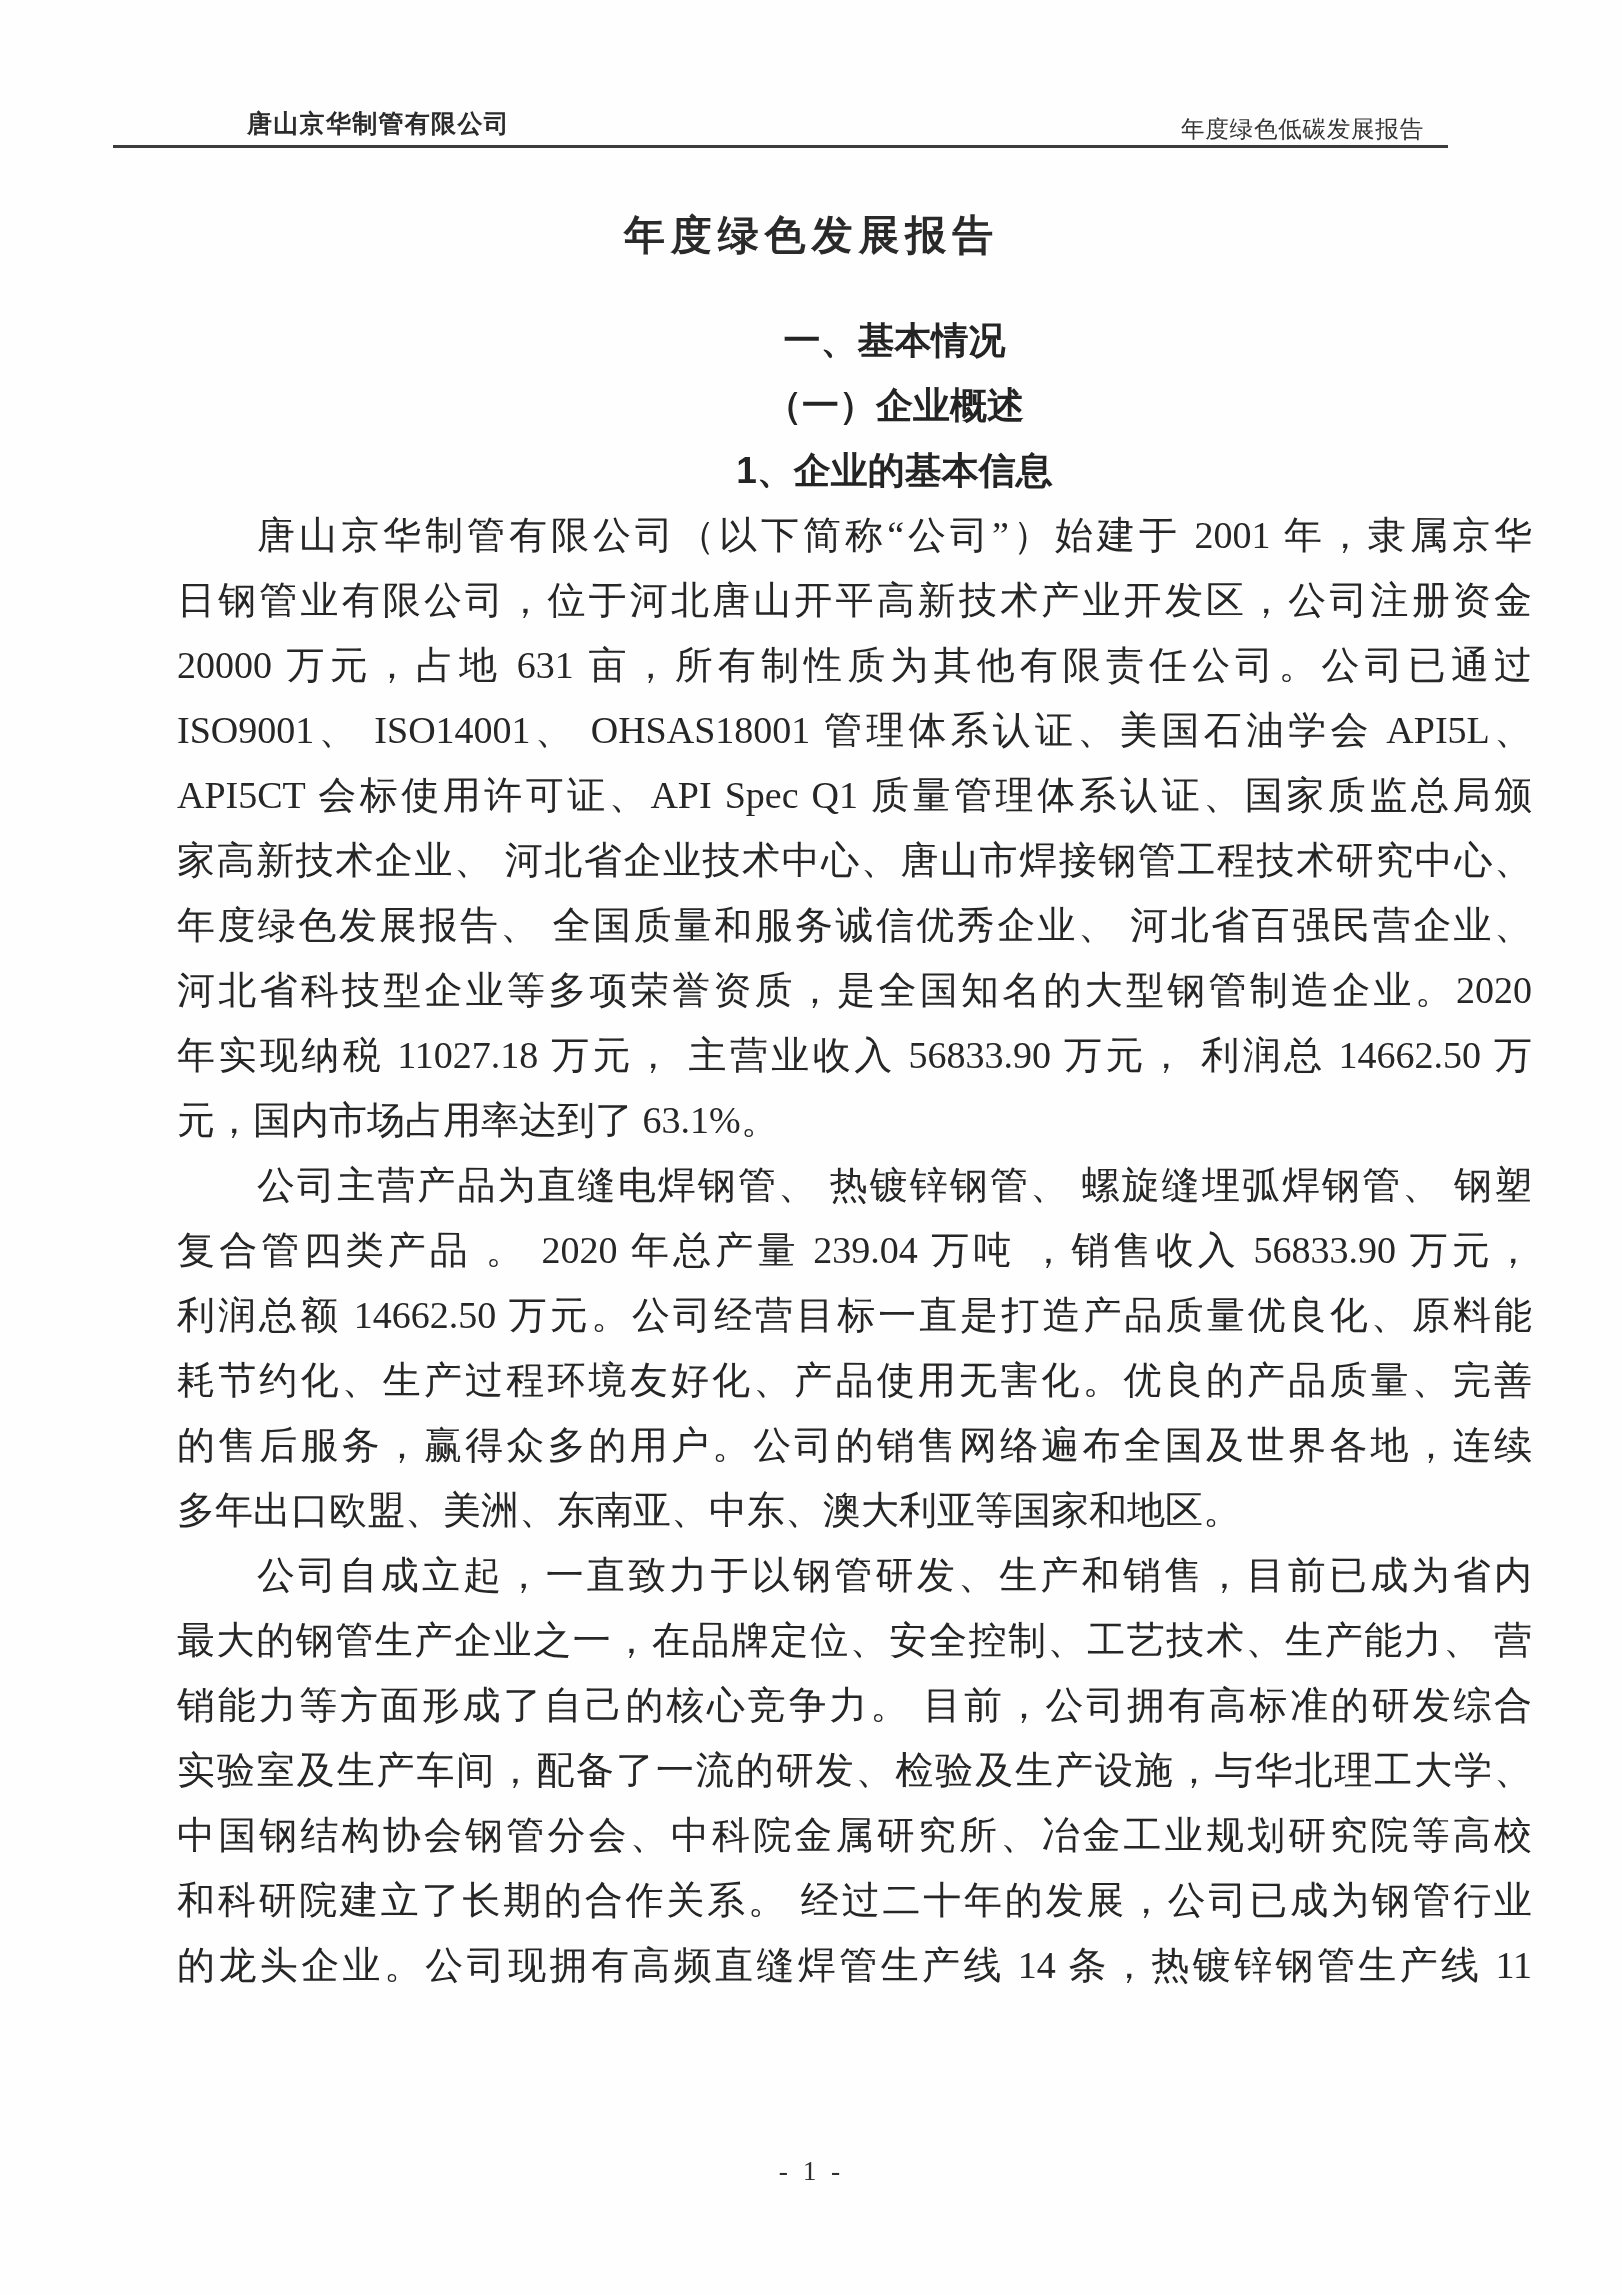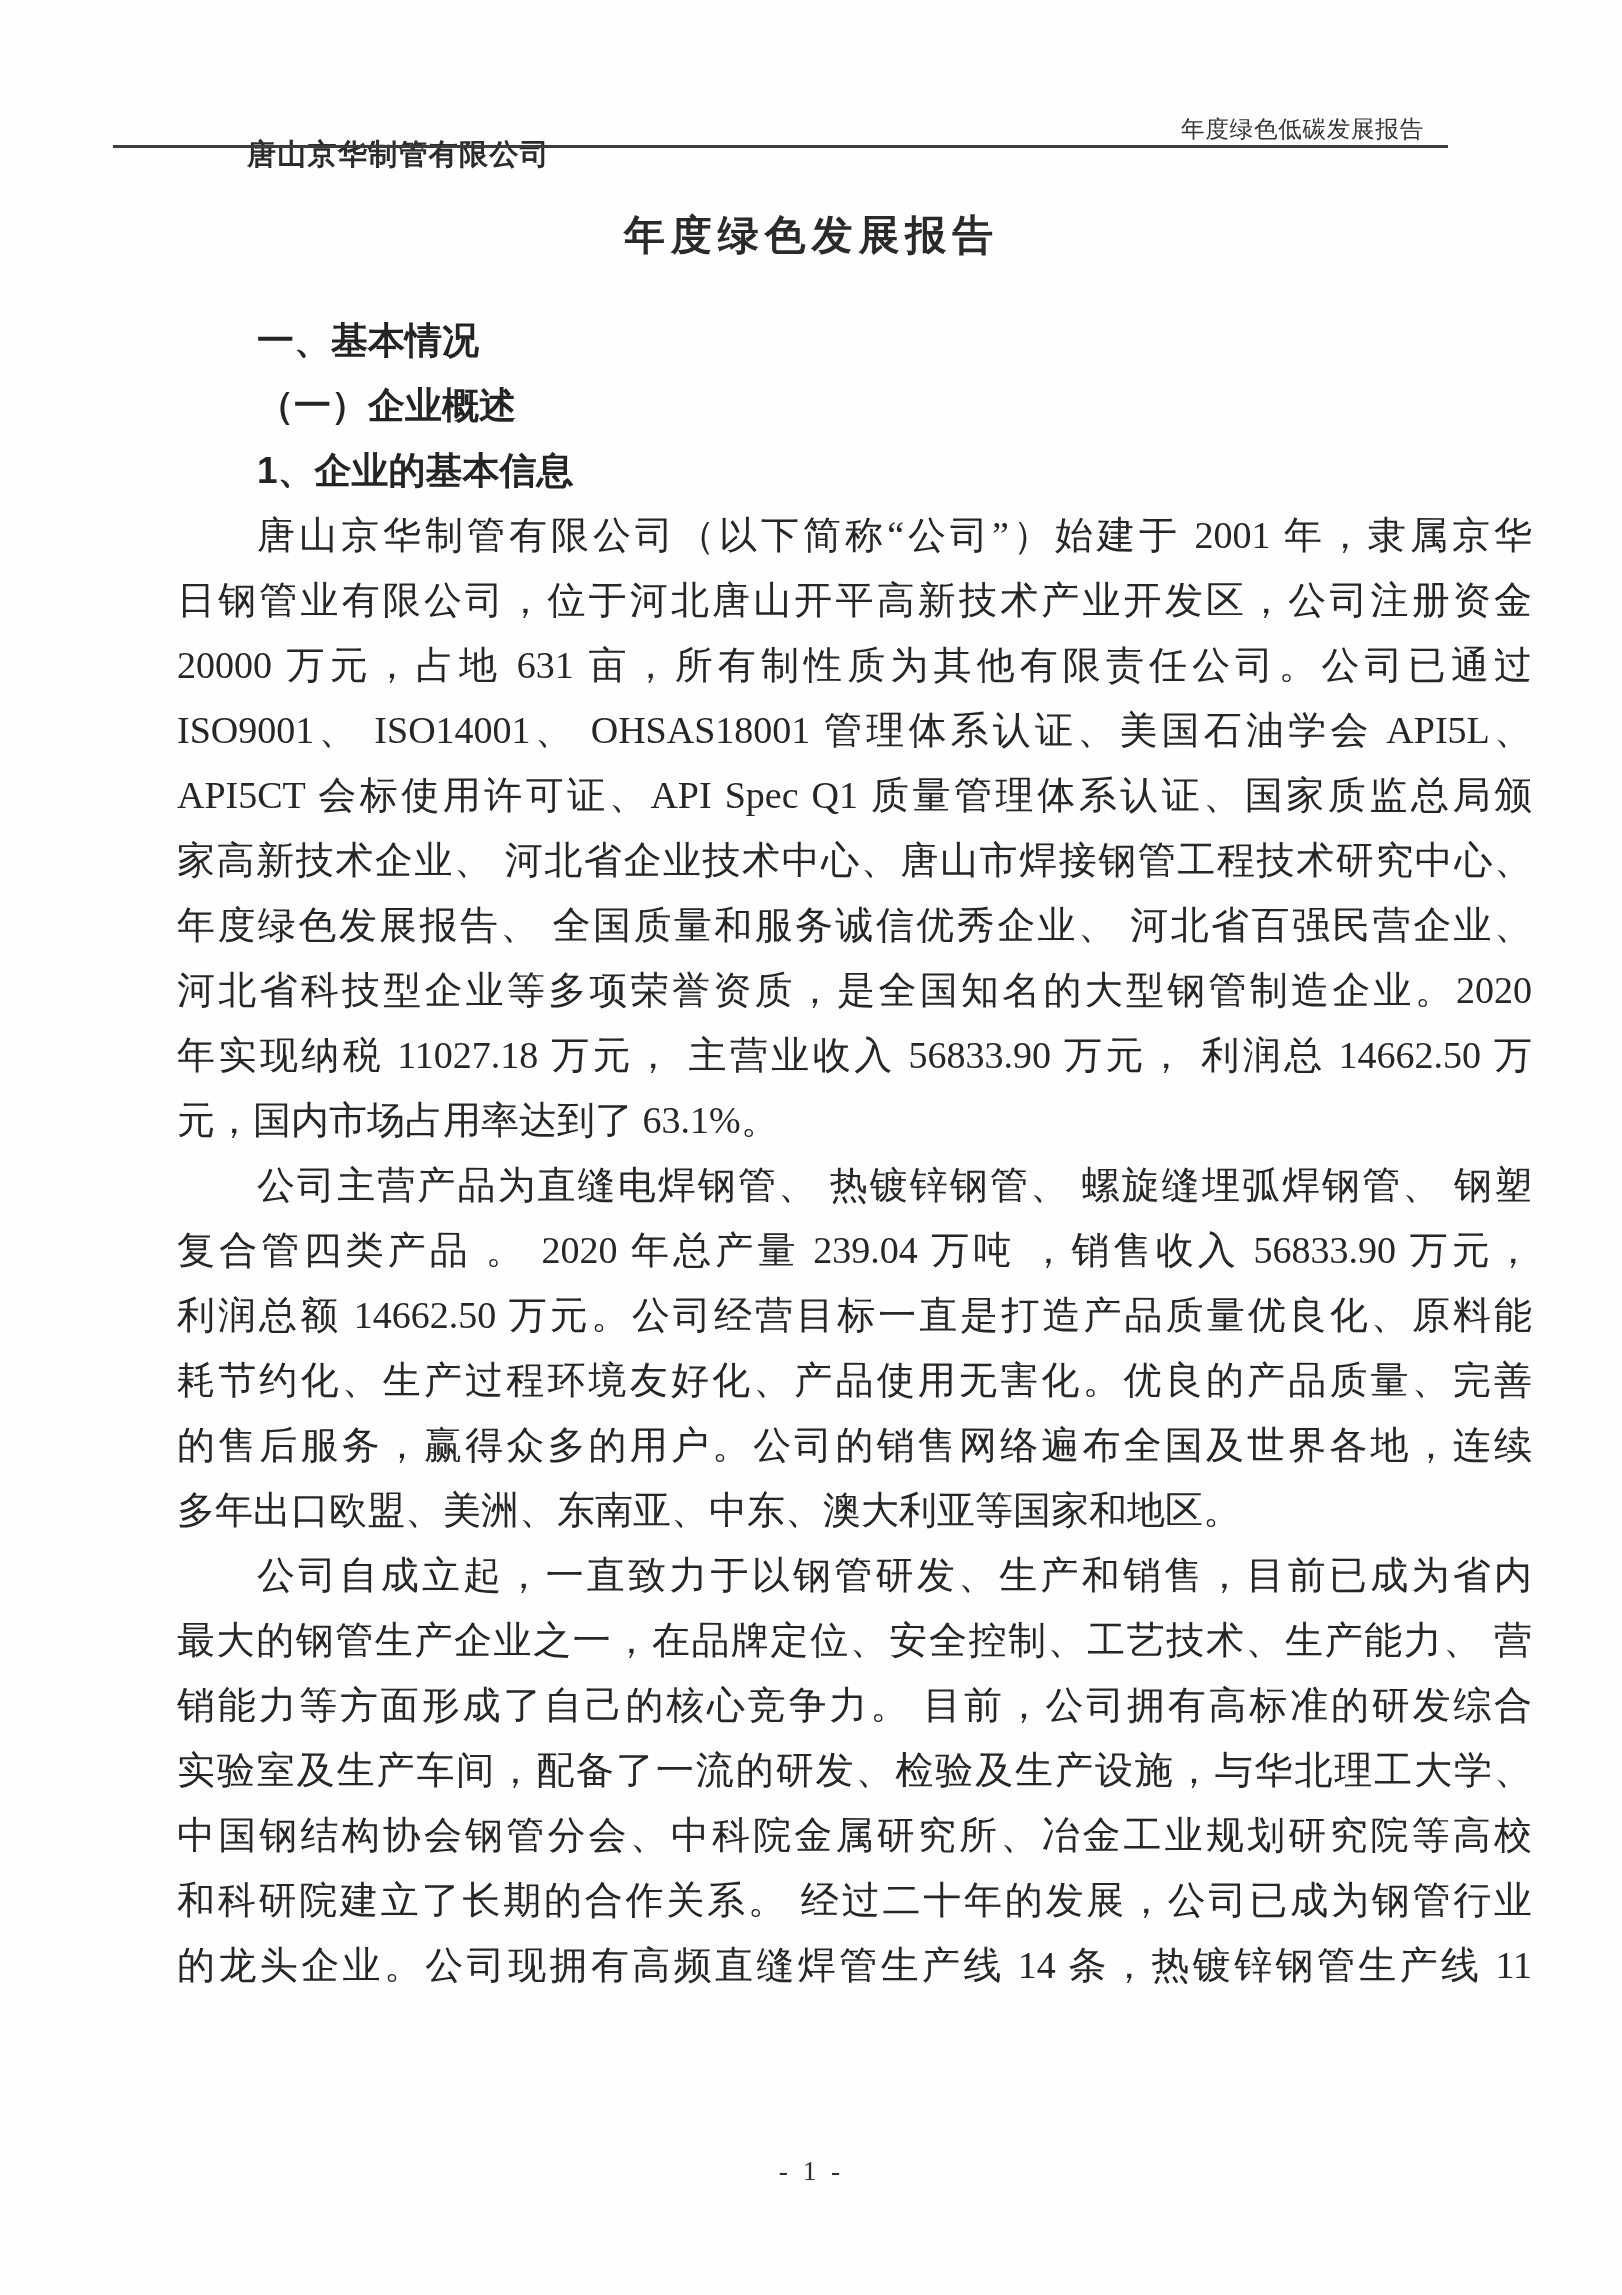--- a/index.html
+++ b/index.html
@@ -14,26 +14,25 @@
     background: #fefefe;
     overflow: hidden;
     font-family: "Liberation Serif", serif;
     color: #262626;
   }
   
   .hdr-left {
     position: absolute;
     top: 107px;
     left: 247px;
-    font-size: 29px;
+    font-size: 25px;
     font-weight: 600;
     letter-spacing: 1.3px;
     color: #2b2b2b;
     white-space: nowrap;
-    margin-top: 28px;
   }
   .hdr-right {
     position: absolute;
     top: 113px;
     left: 1157px;
     font-size: 23.6px;
     font-weight: 400;
     letter-spacing: 0.7px;
     color: #333333;
     white-space: nowrap;
@@ -87,20 +86,21 @@
   }
   .line.body.first {
     text-indent: 80px;
   }
   .line.heading {
     font-family: "Liberation Sans", sans-serif;
     font-weight: 700;
     font-size: 37px;
     padding-left: 80px;
     color: #242424;
+    text-align: center;
   }
   
   .page-number {
     position: absolute;
     top: 2155px;
     left: 0;
     width: 100%;
     text-align: center;
     font-size: 27.5px;
     letter-spacing: 3.9px;

